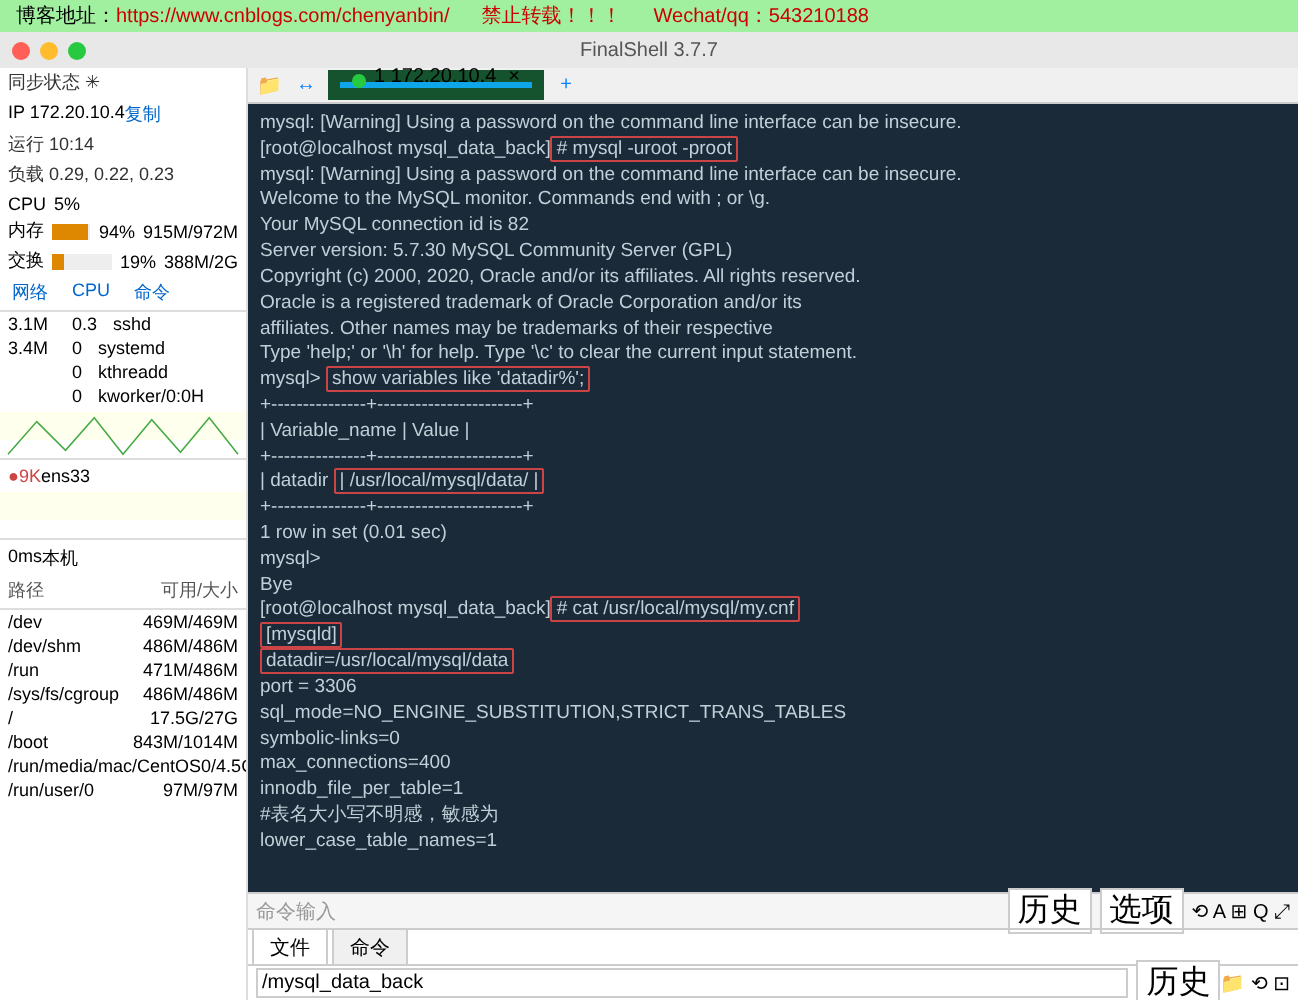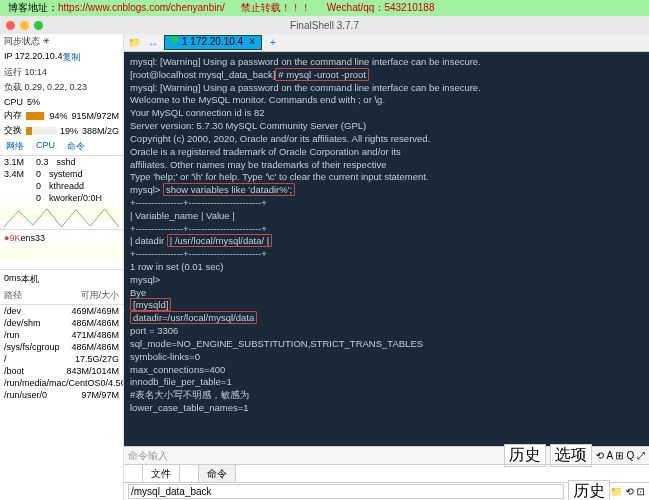--- a/index.html
+++ b/index.html
@@ -23,29 +23,29 @@
 .tab-sm{padding:2px 6px;color:#06c}
 .proc{font-size:9px;padding:1px 4px;display:flex;gap:8px}
 .proc .n{width:24px;}
 .chart{height:24px;background:linear-gradient(to top,#fff 0,#fff 40%,#ffe 40%,#ffe 100%);border-bottom:1px solid #ddd;margin:2px 0;position:relative}
 .chart svg{position:absolute;top:0;left:0;width:100%;height:100%}
 .disk-hdr{display:flex;justify-content:space-between;font-size:9px;padding:2px 4px;border-bottom:1px solid #ddd;color:#555}
 .disk-row{display:flex;justify-content:space-between;font-size:9px;padding:1px 4px}
 .content{flex:1;display:flex;flex-direction:column}
 .toolbar{height:18px;background:#f0f0f0;display:flex;align-items:center;padding:0 4px;gap:4px;border-bottom:1px solid #ccc}
 .tb-btn{width:14px;height:14px;display:flex;align-items:center;justify-content:center;color:#0a84ff;font-size:10px}
-.tab-host{display:flex;align-items:flex-start;background:#0ea5e9;border:1px solid #14532d;padding:0 6px;height:15px;font-size:10px}
+.tab-host{display:flex;align-items:flex-end;background:#0ea5e9;border:6px solid #14532d;padding:0 6px;height:15px;font-size:10px}
 .tab-host .c{width:7px;height:7px;border-radius:50%;background:#27c93f;margin-right:4px}
 .terminal{flex:1;background:#1a2a38;color:#c0d0d8;font-family:Menlo,Consolas,monospace;font-size:9.5px;padding:4px 6px;overflow:auto;line-height:1.35}
 .terminal .hl{border:1px solid #c44;padding:0 2px;border-radius:1px}
 .bottom-bar{height:18px;background:#f5f5f5;border-top:1px solid #ccc;display:flex;align-items:center;justify-content:space-between;padding:0 4px;font-size:10px}
 .bottom-bar .right{display:flex;gap:4px;align-items:center}
 .btn-sm{background:#fff;border:1px solid #ccc;padding:0 4px;font-size:16px}
 .file-tabs{height:18px;display:flex;align-items:center;border-top:1px solid #ccc;font-size:10px}
-.file-tab{padding:2px 8px;border:1px solid #ccc;border-bottom:none;background:#fff;margin-left:18px}
+.file-tab{padding:2px 8px;border:1px solid #ccc;border-bottom:none;background:#fff;margin-left:2px}
 .path-bar{height:18px;display:flex;align-items:center;border-top:1px solid #ccc;font-size:10px;padding:0 4px;justify-content:space-between}
 .path-bar input{flex:1;font-size:10px;border:1px solid #ccc;padding:1px 2px;margin-right:4px}
 </style>
 </head>
 <body>
 
 <div class="top-banner">
   <span><span>博客地址：</span><a>https://www.cnblogs.com/chenyanbin/</a></span>
   <span style="color:#c00">禁止转载！！！</span>
   <span style="color:#c00"><span>Wechat/qq：</span><span>543210188</span></span>
@@ -196,20 +196,21 @@
 <div><span>mysql&gt;</span> <span class="hl">show variables like 'datadir%';</span></div>
 <div>+---------------+-----------------------+</div>
 <div>| Variable_name | Value                 |</div>
 <div>+---------------+-----------------------+</div>
 <div><span>| datadir       </span><span class="hl">| /usr/local/mysql/data/ |</span></div>
 <div>+---------------+-----------------------+</div>
 <div>1 row in set (0.01 sec)</div>
 <div></div>
 <div>mysql&gt;</div>
 <div>Bye</div>
+<div><span>[root@localhost mysql_data_back]</span><span class="hl"># cat /usr/local/mysql/my.cnf</span></div>
 <div><span class="hl">[mysqld]</span></div>
 <div><span class="hl">datadir=/usr/local/mysql/data</span></div>
 <div>port = 3306</div>
 <div>sql_mode=NO_ENGINE_SUBSTITUTION,STRICT_TRANS_TABLES</div>
 <div>symbolic-links=0</div>
 <div>max_connections=400</div>
 <div>innodb_file_per_table=1</div>
 <div>#表名大小写不明感，敏感为</div>
 <div>lower_case_table_names=1</div>
 

